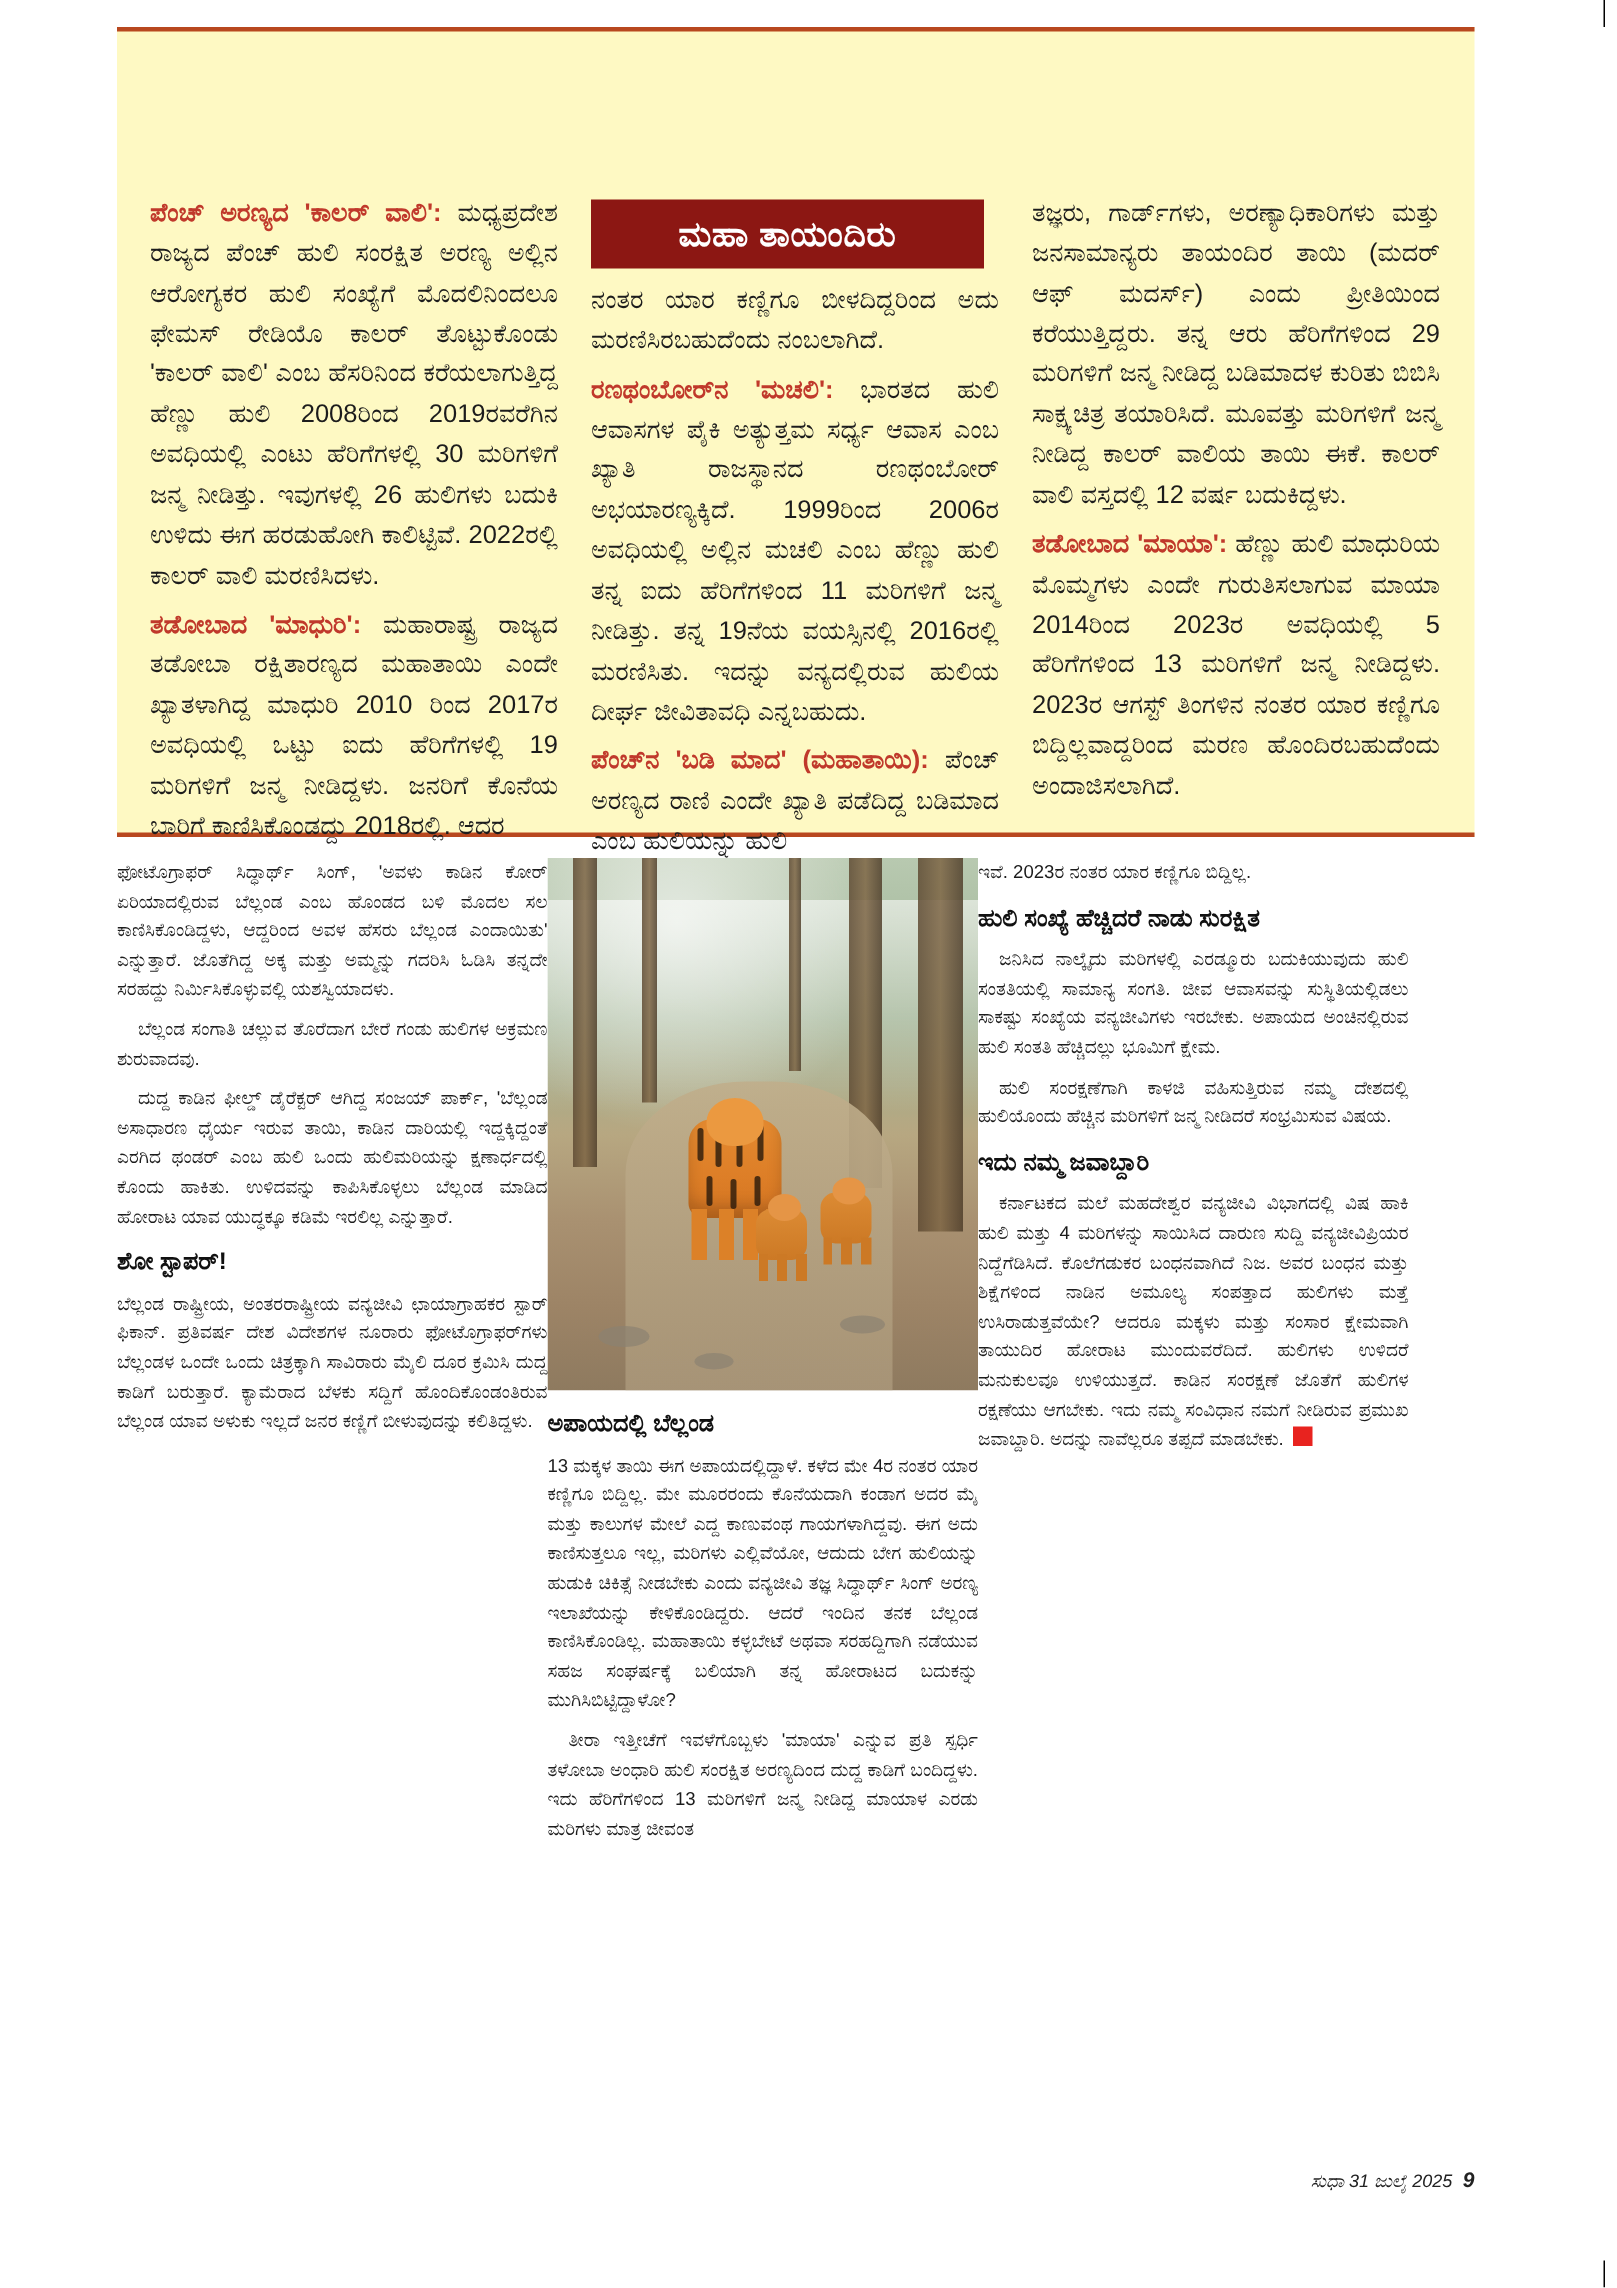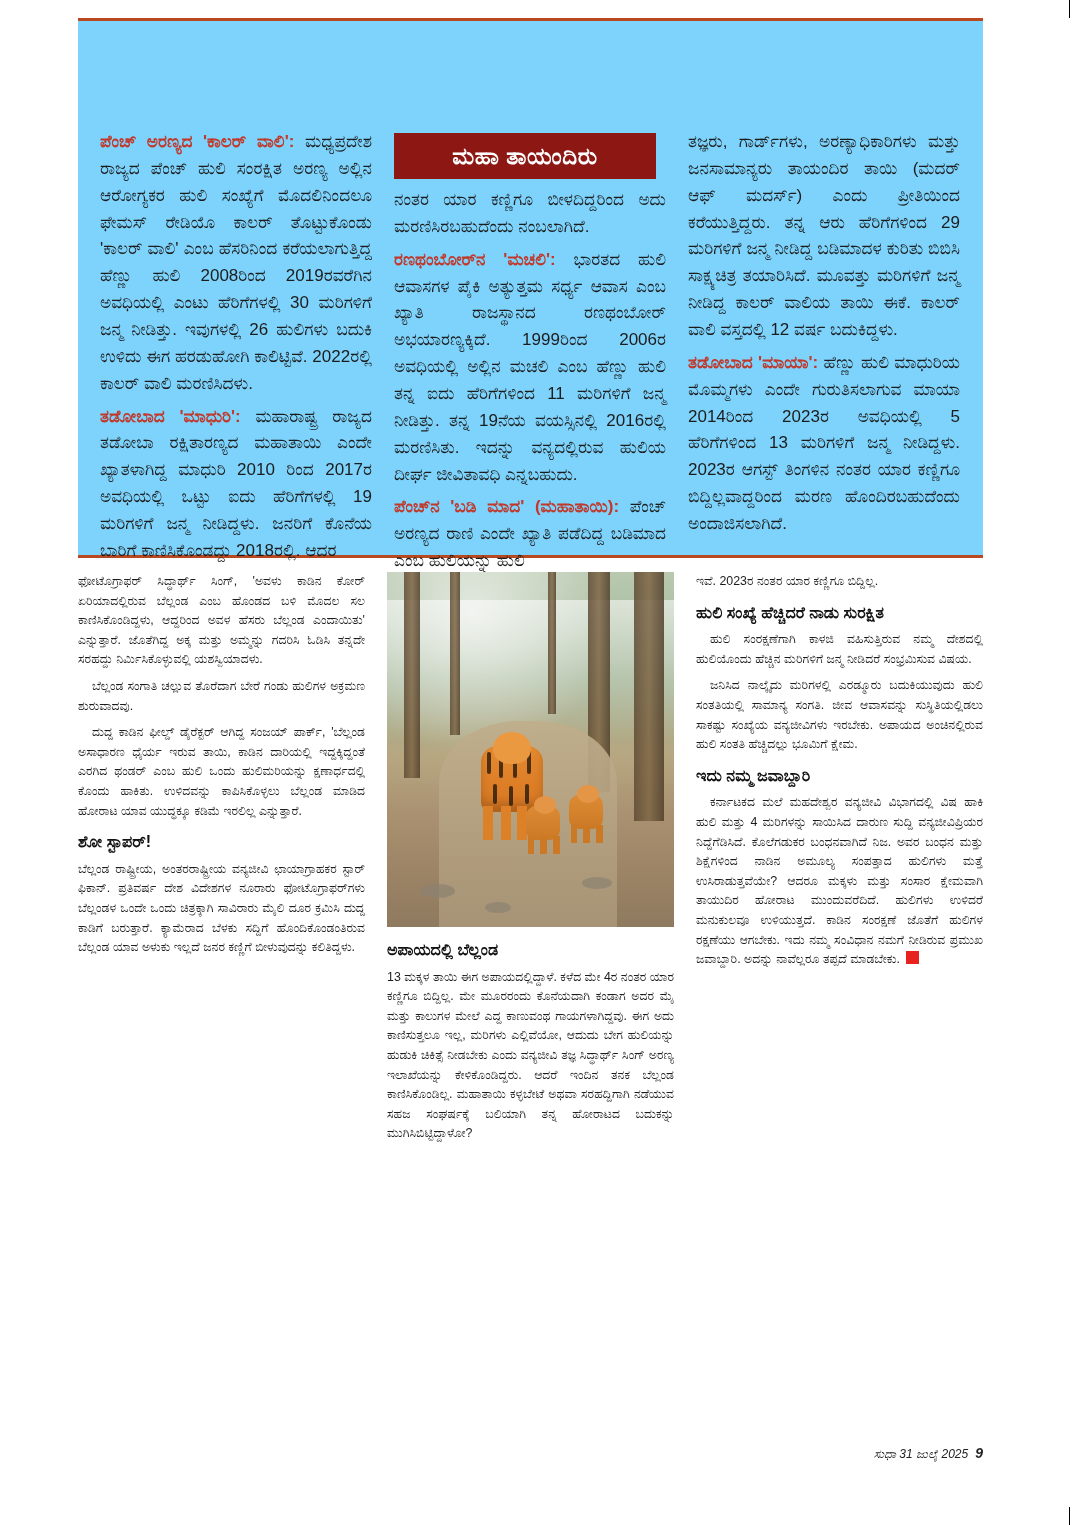--- a/index.html
+++ b/index.html
@@ -31,21 +31,21 @@
     height: 1525px;
   }
 
   
   .top-box {
     position: absolute;
     left: 78px;
     top: 18px;
     width: 905px;
     height: 540px;
-    background: #7dd3fc;
+    background: #fef9c3;
     border-top: 3px solid #b8481f;
     border-bottom: 3px solid #b8481f;
     box-sizing: border-box;
     padding: 0;
   }
   .top-cols {
     position: absolute;
     left: 22px;
     top: 108px;
     width: 862px;
@@ -80,21 +80,20 @@
     letter-spacing: .5px;
   }
 
   
   .body-cols {
     position: absolute;
     left: 78px;
     top: 572px;
     width: 905px;
     display: flex;
-    gap: 22px;
   }
   .col {
     width: 287px;
     font-size: 12.4px;
     line-height: 1.58;
     text-align: justify;
     color: #1c1c1c;
   }
   .col p { margin: 0 0 7px 0; text-indent: 14px; }
   .col p.noindent { text-indent: 0; }
@@ -347,27 +346,28 @@
           <div class="cub cub2">
             <div class="bodyx"></div>
             <div class="headx"></div>
             <div class="legs"></div>
           </div>
         </div>
       </div>
 
       <h3 class="sub">ಅಪಾಯದಲ್ಲಿ ಬೆಲ್ಲಂಡ</h3>
       <p class="noindent">13 ಮಕ್ಕಳ ತಾಯಿ ಈಗ ಅಪಾಯದಲ್ಲಿದ್ದಾಳೆ. ಕಳೆದ ಮೇ 4ರ ನಂತರ ಯಾರ ಕಣ್ಣಿಗೂ ಬಿದ್ದಿಲ್ಲ. ಮೇ ಮೂರರಂದು ಕೊನೆಯದಾಗಿ ಕಂಡಾಗ ಅದರ ಮೈ ಮತ್ತು ಕಾಲುಗಳ ಮೇಲೆ ಎದ್ದ ಕಾಣುವಂಥ ಗಾಯಗಳಾಗಿದ್ದವು. ಈಗ ಅದು ಕಾಣಿಸುತ್ತಲೂ ಇಲ್ಲ, ಮರಿಗಳು ಎಲ್ಲಿವೆಯೋ, ಆದುದು ಬೇಗ ಹುಲಿಯನ್ನು ಹುಡುಕಿ ಚಿಕಿತ್ಸೆ ನೀಡಬೇಕು ಎಂದು ವನ್ಯಜೀವಿ ತಜ್ಞ ಸಿದ್ಧಾರ್ಥ್ ಸಿಂಗ್ ಅರಣ್ಯ ಇಲಾಖೆಯನ್ನು ಕೇಳಿಕೊಂಡಿದ್ದರು. ಆದರೆ ಇಂದಿನ ತನಕ ಬೆಲ್ಲಂಡ ಕಾಣಿಸಿಕೊಂಡಿಲ್ಲ. ಮಹಾತಾಯಿ ಕಳ್ಳಬೇಟೆ ಅಥವಾ ಸರಹದ್ದಿಗಾಗಿ ನಡೆಯುವ ಸಹಜ ಸಂಘರ್ಷಕ್ಕೆ ಬಲಿಯಾಗಿ ತನ್ನ ಹೋರಾಟದ ಬದುಕನ್ನು ಮುಗಿಸಿಬಿಟ್ಟಿದ್ದಾಳೋ?</p>
+      <p>ತೀರಾ ಇತ್ತೀಚೆಗೆ ಇವಳೆಗೊಬ್ಬಳು 'ಮಾಯಾ' ಎನ್ನುವ ಪ್ರತಿ ಸ್ಪರ್ಧಿ ತಳೋಬಾ ಅಂಧಾರಿ ಹುಲಿ ಸಂರಕ್ಷಿತ ಅರಣ್ಯದಿಂದ ದುದ್ದ ಕಾಡಿಗೆ ಬಂದಿದ್ದಳು. ಇದು ಹೆರಿಗೆಗಳಿಂದ 13 ಮರಿಗಳಿಗೆ ಜನ್ಮ ನೀಡಿದ್ದ ಮಾಯಾಳ ಎರಡು ಮರಿಗಳು ಮಾತ್ರ ಜೀವಂತ</p>
     </div>
 
     <div class="col">
       <p class="noindent">ಇವೆ. 2023ರ ನಂತರ ಯಾರ ಕಣ್ಣಿಗೂ ಬಿದ್ದಿಲ್ಲ.</p>
       <h3 class="sub">ಹುಲಿ ಸಂಖ್ಯೆ ಹೆಚ್ಚಿದರೆ ನಾಡು ಸುರಕ್ಷಿತ</h3>
+      <p>ಜನಿಸಿದ ನಾಲ್ಕೈದು ಮರಿಗಳಲ್ಲಿ ಎರಡ್ಮೂರು ಬದುಕಿಯುವುದು ಹುಲಿ ಸಂತತಿಯಲ್ಲಿ ಸಾಮಾನ್ಯ ಸಂಗತಿ. ಜೀವ ಆವಾಸವನ್ನು ಸುಸ್ಥಿತಿಯಲ್ಲಿಡಲು ಸಾಕಷ್ಟು ಸಂಖ್ಯೆಯ ವನ್ಯಜೀವಿಗಳು ಇರಬೇಕು. ಅಪಾಯದ ಅಂಚಿನಲ್ಲಿರುವ ಹುಲಿ ಸಂತತಿ ಹೆಚ್ಚಿದಲ್ಲು ಭೂಮಿಗೆ ಕ್ಷೇಮ.</p>
       <p>ಹುಲಿ ಸಂರಕ್ಷಣೆಗಾಗಿ ಕಾಳಜಿ ವಹಿಸುತ್ತಿರುವ ನಮ್ಮ ದೇಶದಲ್ಲಿ ಹುಲಿಯೊಂದು ಹೆಚ್ಚಿನ ಮರಿಗಳಿಗೆ ಜನ್ಮ ನೀಡಿದರೆ ಸಂಭ್ರಮಿಸುವ ವಿಷಯ.</p>
-      <p>ಜನಿಸಿದ ನಾಲ್ಕೈದು ಮರಿಗಳಲ್ಲಿ ಎರಡ್ಮೂರು ಬದುಕಿಯುವುದು ಹುಲಿ ಸಂತತಿಯಲ್ಲಿ ಸಾಮಾನ್ಯ ಸಂಗತಿ. ಜೀವ ಆವಾಸವನ್ನು ಸುಸ್ಥಿತಿಯಲ್ಲಿಡಲು ಸಾಕಷ್ಟು ಸಂಖ್ಯೆಯ ವನ್ಯಜೀವಿಗಳು ಇರಬೇಕು. ಅಪಾಯದ ಅಂಚಿನಲ್ಲಿರುವ ಹುಲಿ ಸಂತತಿ ಹೆಚ್ಚಿದಲ್ಲು ಭೂಮಿಗೆ ಕ್ಷೇಮ.</p>
       <h3 class="sub">ಇದು ನಮ್ಮ ಜವಾಬ್ದಾರಿ</h3>
       <p><span>ಕರ್ನಾಟಕದ ಮಲೆ ಮಹದೇಶ್ವರ ವನ್ಯಜೀವಿ ವಿಭಾಗದಲ್ಲಿ ವಿಷ ಹಾಕಿ ಹುಲಿ ಮತ್ತು 4 ಮರಿಗಳನ್ನು ಸಾಯಿಸಿದ ದಾರುಣ ಸುದ್ದಿ ವನ್ಯಜೀವಿಪ್ರಿಯರ ನಿದ್ದೆಗೆಡಿಸಿದೆ. ಕೊಲೆಗಡುಕರ ಬಂಧನವಾಗಿದೆ ನಿಜ. ಅವರ ಬಂಧನ ಮತ್ತು ಶಿಕ್ಷೆಗಳಿಂದ ನಾಡಿನ ಅಮೂಲ್ಯ ಸಂಪತ್ತಾದ ಹುಲಿಗಳು ಮತ್ತೆ ಉಸಿರಾಡುತ್ತವೆಯೇ? ಆದರೂ ಮಕ್ಕಳು ಮತ್ತು ಸಂಸಾರ ಕ್ಷೇಮವಾಗಿ ತಾಯುದಿರ ಹೋರಾಟ ಮುಂದುವರೆದಿದೆ. ಹುಲಿಗಳು ಉಳಿದರೆ ಮನುಕುಲವೂ ಉಳಿಯುತ್ತದೆ. ಕಾಡಿನ ಸಂರಕ್ಷಣೆ ಜೊತೆಗೆ ಹುಲಿಗಳ ರಕ್ಷಣೆಯು ಆಗಬೇಕು. ಇದು ನಮ್ಮ ಸಂವಿಧಾನ ನಮಗೆ ನೀಡಿರುವ ಪ್ರಮುಖ ಜವಾಬ್ದಾರಿ. ಅದನ್ನು ನಾವೆಲ್ಲರೂ ತಪ್ಪದೆ ಮಾಡಬೇಕು.</span><span class="endmark"></span></p>
     </div>
 
   </div>
 
   <div class="footer">
     <span>ಸುಧಾ 31 ಜುಲೈ 2025</span>
     <span class="pg">9</span>
   </div>

